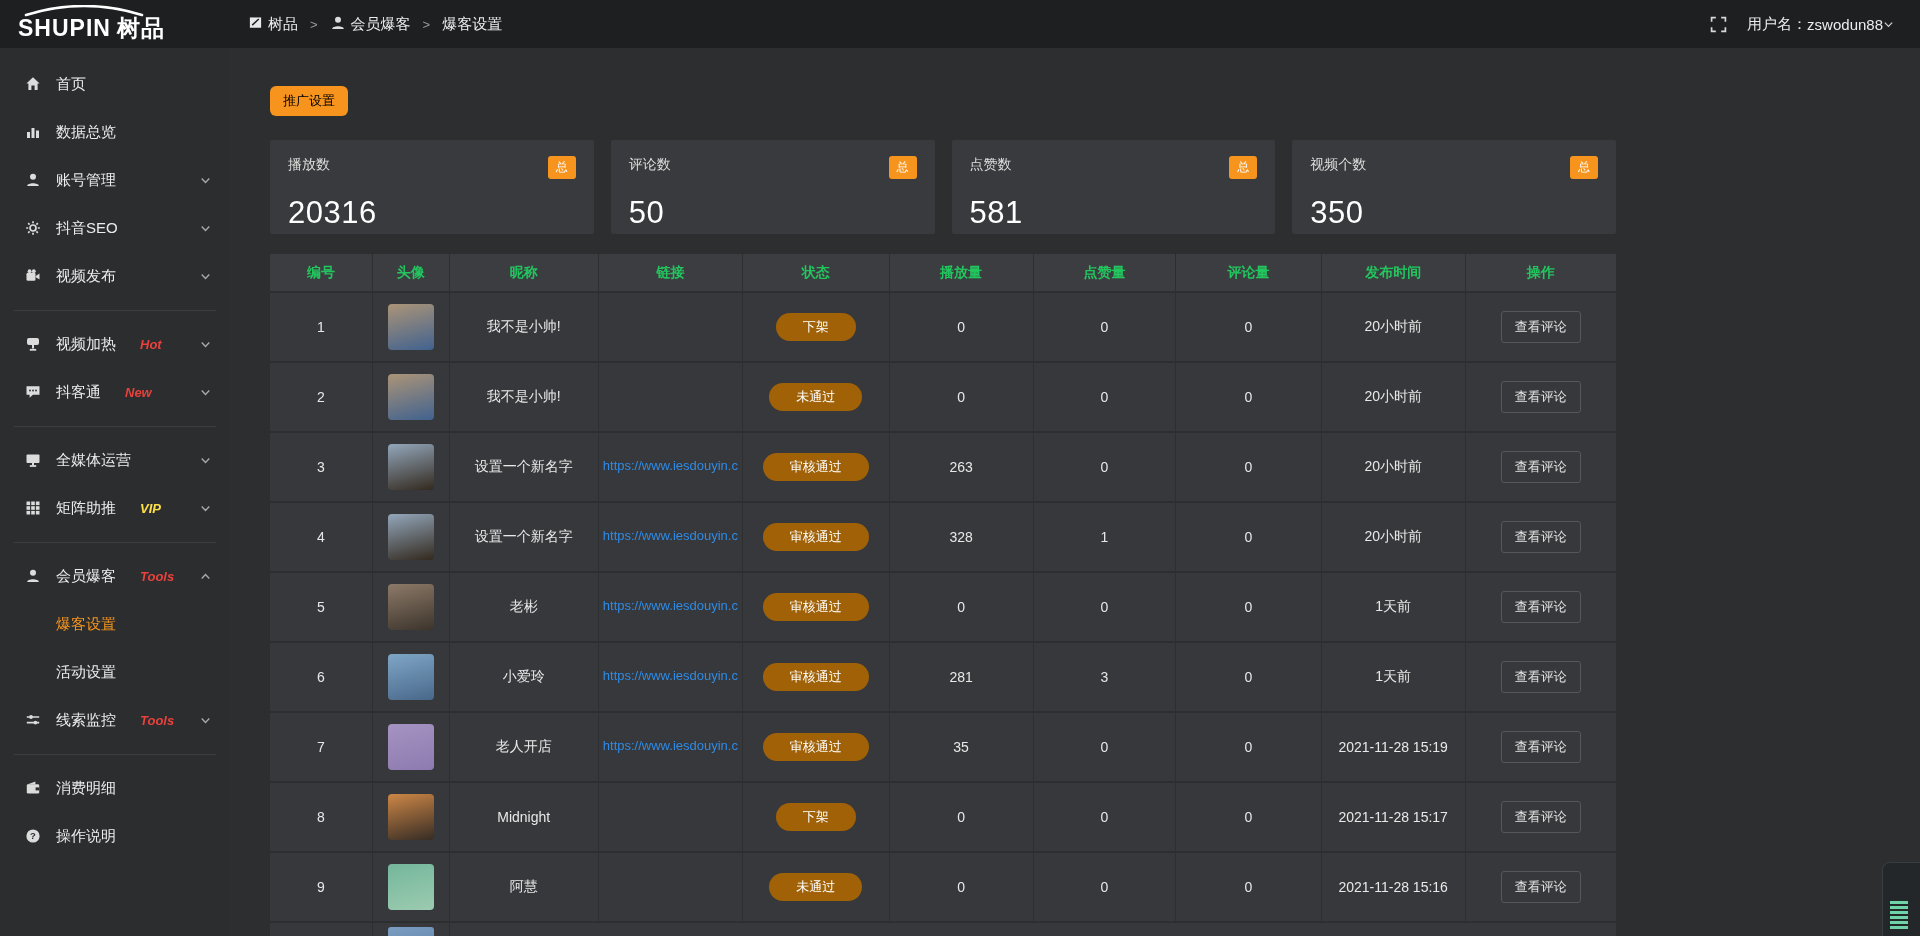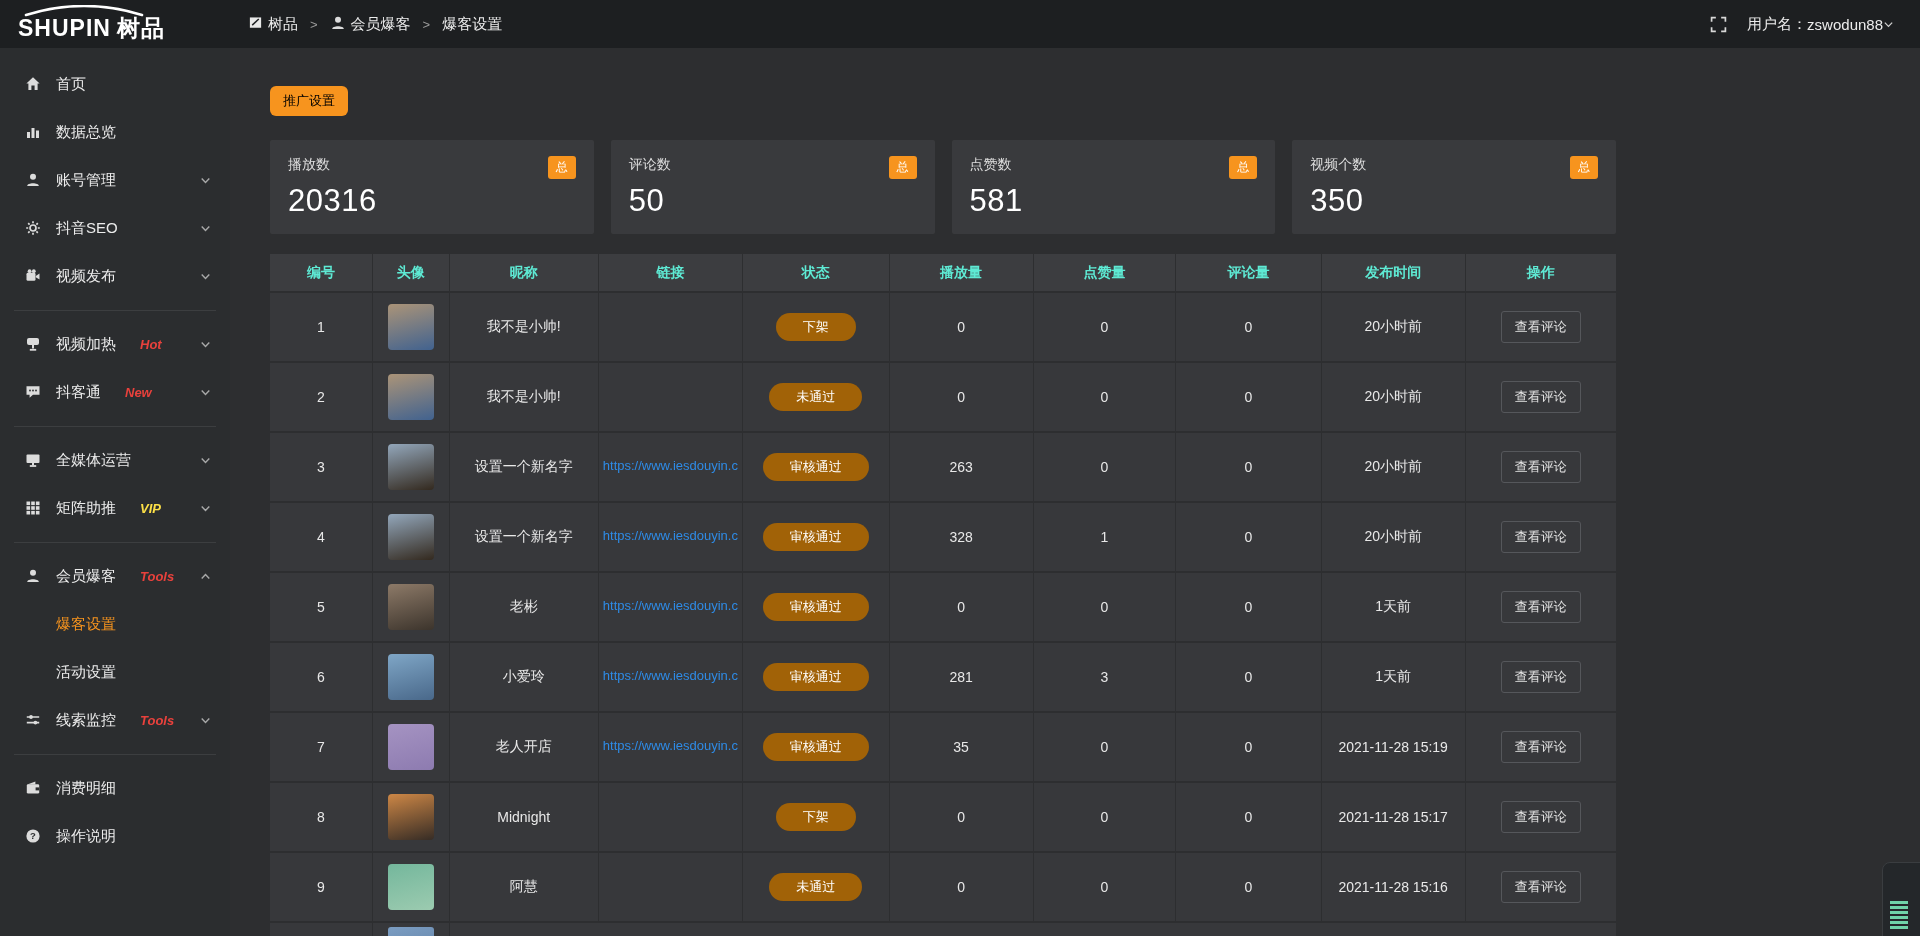--- a/index.html
+++ b/index.html
@@ -38,26 +38,26 @@
 
   
   .main { flex:1; padding:38px 36px 0 40px; }
   .promo-btn { background:#f7941e; color:#000000; border:none; border-radius:6px; height:30px;
     padding:0 13px; font-size:13px; cursor:pointer; font-family:inherit; }
   .cards { display:flex; gap:17px; margin-top:24px; }
   .card { flex:1; height:94px; background:#393a3d; border-radius:2px; padding:16px 18px 0 18px; }
   .card-top { display:flex; align-items:flex-start; justify-content:space-between; }
   .card-label { font-size:14px; color:#dedede; }
   .badge-total { background:#f7941e; color:#fff; font-size:12px; padding:3px 8px; border-radius:3px; }
-  .card-value { font-size:31px; color:#fff; font-weight:500; margin-top:4px; letter-spacing:.5px; }
+  .card-value { font-size:31px; color:#fff; font-weight:500; margin-top:16px; letter-spacing:.5px; }
 
   
   .tablewrap { margin-top:20px; }
   table { width:100%; border-collapse:collapse; table-layout:fixed; background:#37383b; }
-  thead th { height:38px; background:#3c3d40; font-size:14px; font-weight:bold; color:#5eead4;
+  thead th { height:38px; background:#3c3d40; font-size:14px; font-weight:bold; color:#22c55e;
     border-right:1px solid #2d2e30; border-bottom:2px solid #2d2e30; }
   thead th:last-child { border-right:none; }
   tbody td { height:70px; text-align:center; vertical-align:middle; font-size:14px; color:#e8e8e8;
     border-right:1px solid #2d2e30; border-bottom:2px solid #2d2e30; overflow:hidden; white-space:nowrap; }
   tbody td:last-child { border-right:none; }
   .avatar { width:46px; height:46px; border-radius:4px; margin:0 auto; }
   .badge-status { display:inline-block; background:#a16207; color:#fff; font-size:13px;
     padding:5px 27px; border-radius:14px; }
   .link { color:#2e8be6; font-size:13px; cursor:pointer; text-decoration:none; display:inline-block;
     max-width:96%; overflow:hidden; }

